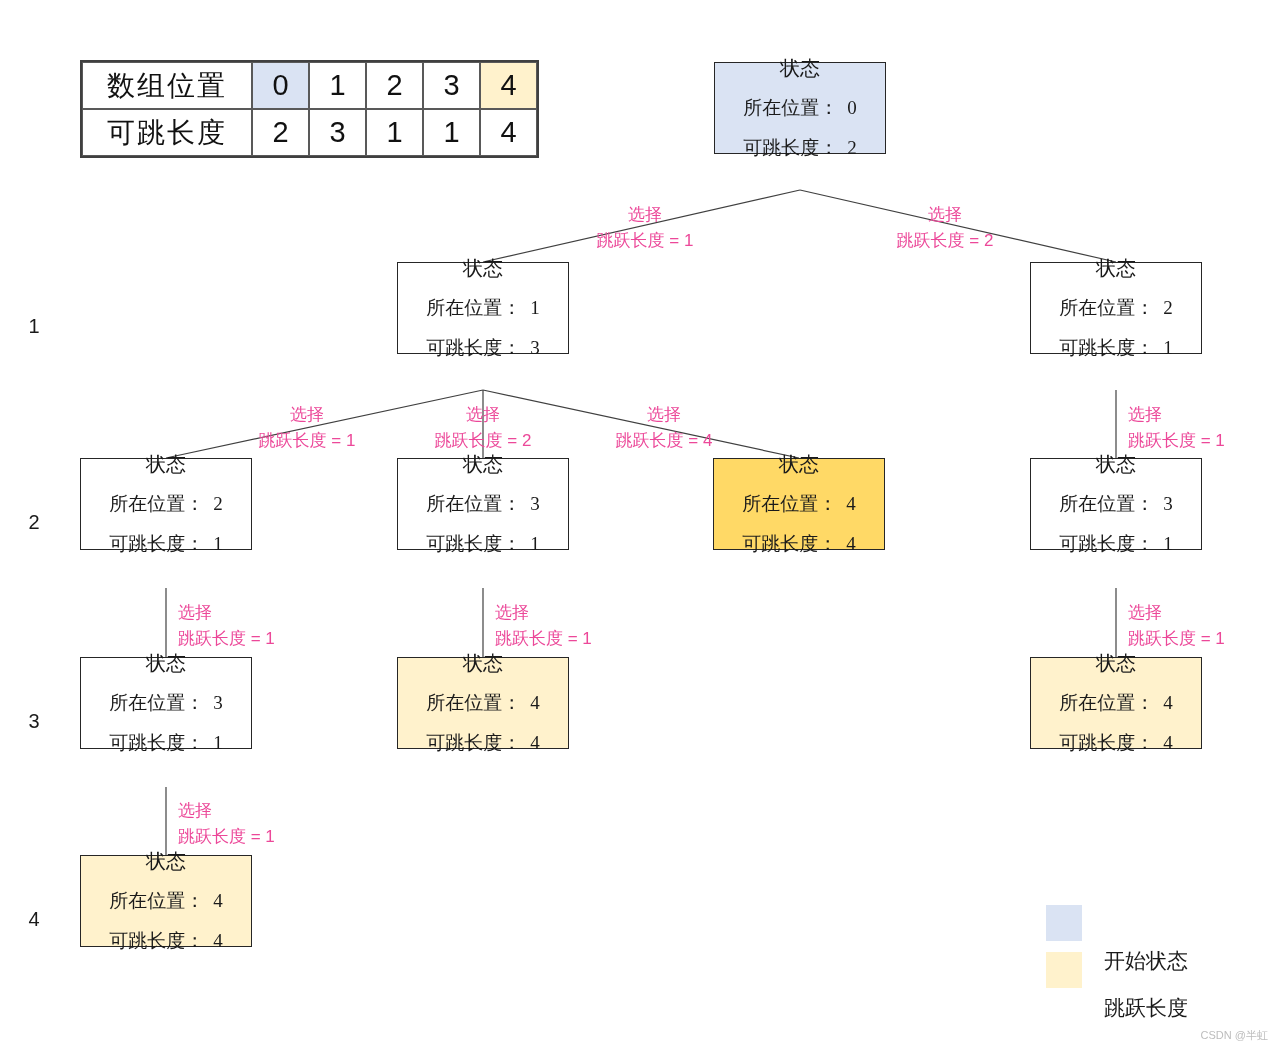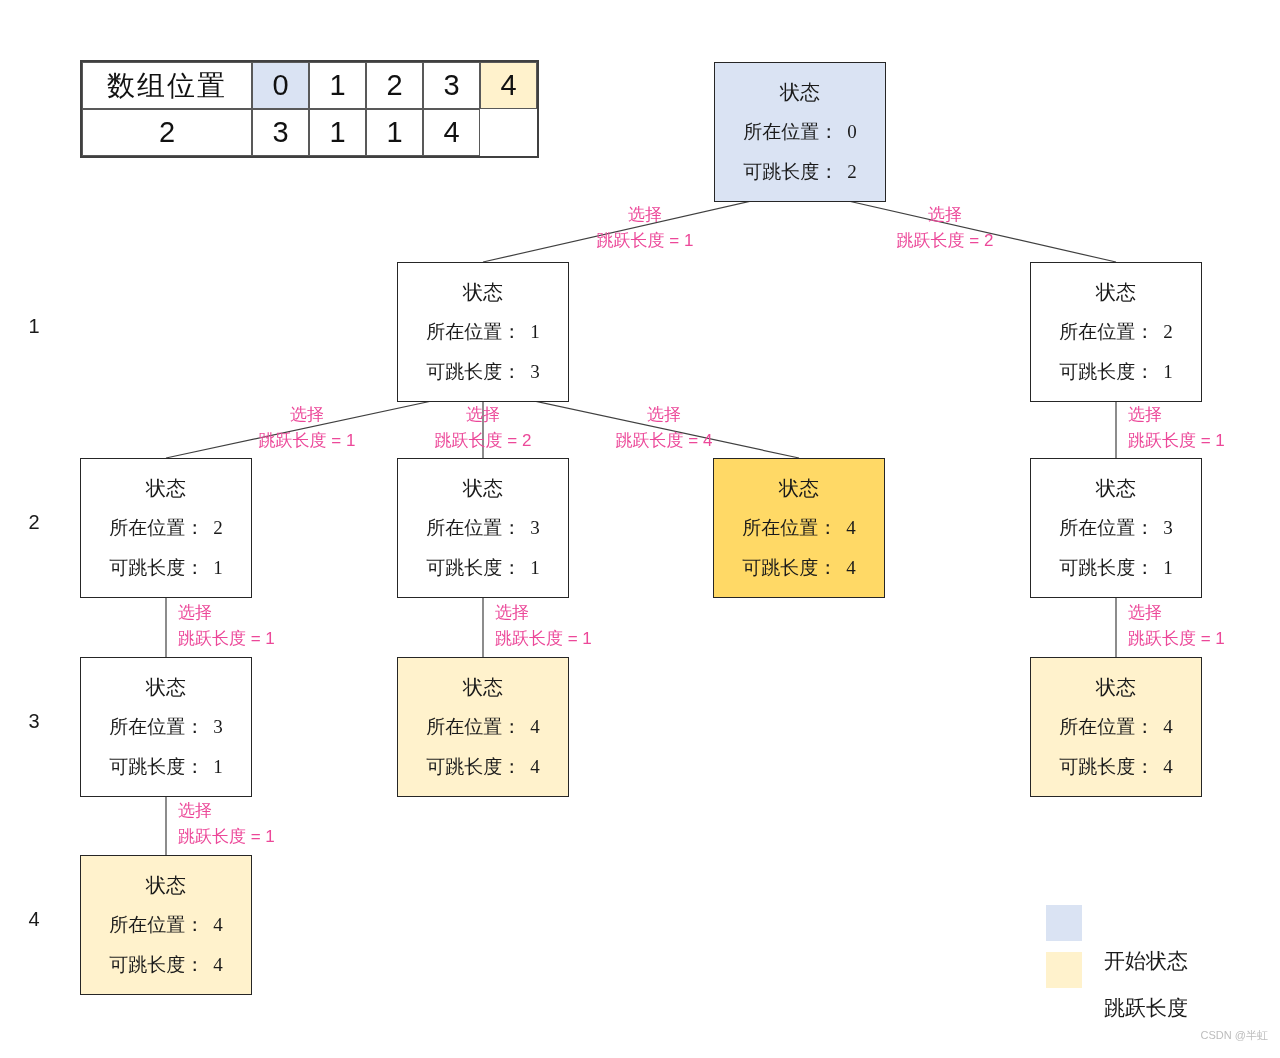--- a/index.html
+++ b/index.html
@@ -18,21 +18,21 @@
   }
   .tcell{
     display:flex;align-items:center;justify-content:center;
     border:1px solid #595959;font-size:29px;color:#111;
   }
   .tcell.thead{font-size:28px;letter-spacing:2px;}
   .bg-start{background:#dae3f3;}
   .bg-end{background:#fff2cc;}
   
   .node{
-    position:absolute;width:172px;height:140px;z-index:2;box-sizing:border-box;
+    position:absolute;width:172px;height:92px;z-index:2;box-sizing:border-box;
     background:#ffffff;border:1px solid #262626;
     display:flex;flex-direction:column;align-items:center;justify-content:center;gap:16px;
   }
   .node.start{background:#dae3f3;}
   .node.goal{background:#ffd966;}
   .node.end{background:#fff2cc;}
   .ntitle{font-size:20px;line-height:24px;}
   .nline{font-size:19px;line-height:24px;white-space:nowrap;font-family:Liberation Serif, serif;}
   .nval{margin-left:9px;}
   
@@ -65,20 +65,21 @@
     <line x1="166" y1="787" x2="166" y2="855"></line>
   </svg>
 
   <div class="jump-table">
     <div class="tcell thead">数组位置</div>
     <div class="tcell bg-start">0</div>
     <div class="tcell">1</div>
     <div class="tcell">2</div>
     <div class="tcell">3</div>
     <div class="tcell bg-end">4</div>
+    <div class="tcell thead">可跳长度</div>
     <div class="tcell">2</div>
     <div class="tcell">3</div>
     <div class="tcell">1</div>
     <div class="tcell">1</div>
     <div class="tcell">4</div>
   </div>
 
   <div class="level-label" style="top:315px">1</div>
   <div class="level-label" style="top:511px">2</div>
   <div class="level-label" style="top:710px">3</div>

